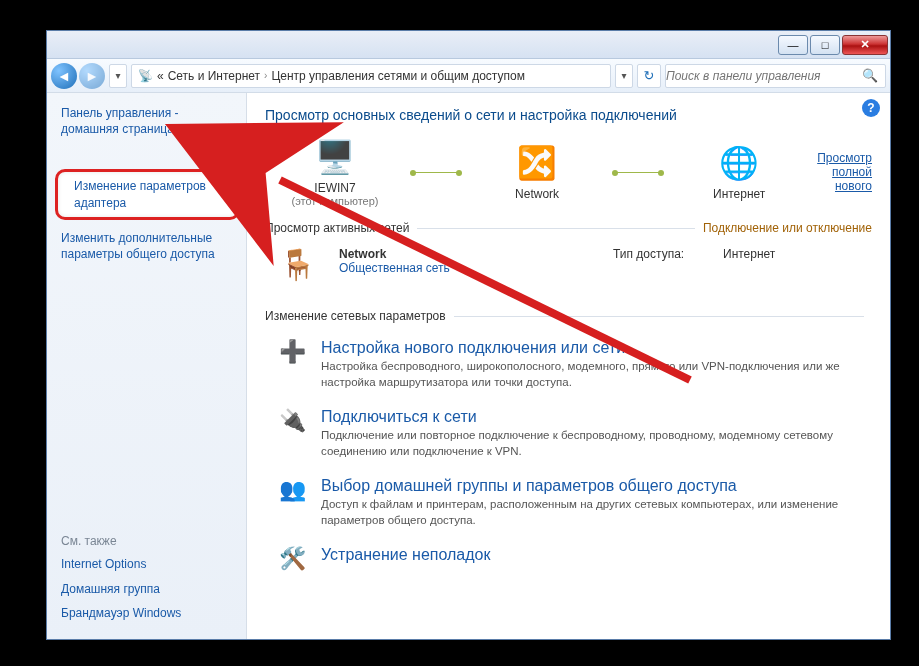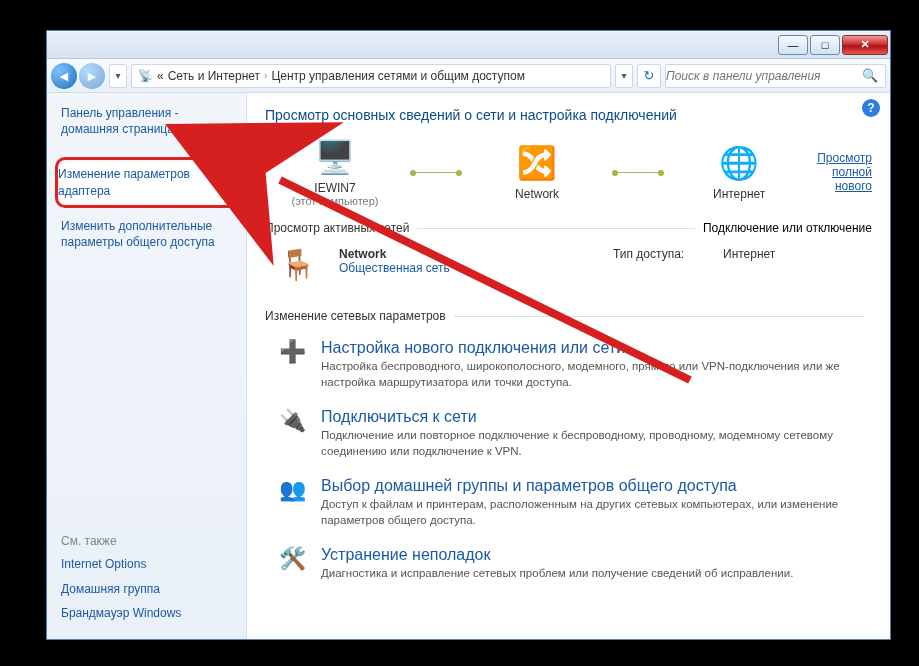--- a/index.html
+++ b/index.html
@@ -22,21 +22,21 @@
 .refresh { width:24px; height:24px; border:1px solid #cdd8e6; background:#fff; display:flex; align-items:center; justify-content:center; border-radius:2px; color:#1f6fb8; font-size:13px; }
 .search { flex:1; height:24px; border:1px solid #cdd8e6; background:#fff; display:flex; align-items:center; padding:0 0; border-radius:2px; position:relative; min-width:220px; }
 .search input { border:none; outline:none; width:100%; font-size:12px; color:#999; font-style:italic; }
 .search .mag { color:#3b6fa8; position:absolute; right:6px; font-size:13px; }
 
 
 .body { display:flex; height: calc(100% - 62px); }
 .sidebar { width:200px; background: linear-gradient(#f2f6fb,#eaf0f8); border-right:1px solid #d6dee8; padding:12px 12px 10px 14px; font-size:12px; display:flex; flex-direction:column; }
 .sidebar a { color:#1a5aa8; text-decoration:none; display:block; line-height:1.35; cursor:pointer; }
 .side-link { margin-bottom:12px; }
-.side-highlight { border:3px solid #d22; border-radius:10px; padding:6px 0; margin: 8px -6px 10px -6px; background:#fff; box-shadow: inset 0 0 4px rgba(0,0,0,.1); }
+.side-highlight { border:3px solid #d22; border-radius:10px; padding:6px 16px; margin: 20px -6px 10px -6px; background:#fff; box-shadow: inset 0 0 4px rgba(0,0,0,.1); }
 .side-bottom { margin-top:auto; font-size:12px; }
 .side-bottom h4 { color:#7a8694; font-weight:normal; margin-bottom:8px; font-size:12px; }
 .side-bottom a { margin-bottom:8px; }
 
 .main { flex:1; padding:14px 18px 10px 18px; overflow:auto; position:relative; font-size:12px; color:#333; }
 .help-icon { position:absolute; right:10px; top:6px; width:18px; height:18px; border-radius:50%; background:#2a7de1; color:#fff; display:flex; align-items:center; justify-content:center; font-weight:bold; font-size:12px; }
 h1.main-title { font-size:14px; font-weight:normal; color:#0a4b8c; margin-bottom:14px; }
 
 .map-row { display:flex; align-items:center; gap:8px; margin-bottom:4px; }
 .map-cell { flex:0 0 140px; text-align:center; }
@@ -45,21 +45,21 @@
 .map-icon { width:46px; height:40px; margin:0 auto 4px; display:flex; align-items:center; justify-content:center; font-size:32px; }
 .map-label { font-size:12px; color:#333; }
 .map-sublabel { font-size:11px; color:#777; }
 .map-line { flex:1; border-top:1px solid #9fb84a; position:relative; height:0; }
 .map-line::before,.map-line::after { content:""; position:absolute; top:-3px; width:6px; height:6px; background:#9fb84a; border-radius:50%; }
 .map-line::before{left:-3px;} .map-line::after{right:-3px;}
 
 .section { margin-top:14px; }
 .section-header { display:flex; align-items:center; font-size:12px; color:#333; margin-bottom:8px; }
 .section-header .hline { flex:1; border-top:1px solid #d9e0e9; margin:0 8px; }
-.section-header a { color:#000000; text-decoration:none; }
+.section-header a { color:#a16207; text-decoration:none; }
 
 .active-net { display:flex; gap:14px; padding:4px 0 8px 14px; }
 .active-net .icon { width:46px; height:40px; font-size:30px; }
 .active-net-left { flex:0 0 260px; }
 .active-net-left .nn { font-weight:bold; }
 .active-net-left a { color:#1a5aa8; }
 .active-net-right { flex:1; }
 .kv { display:flex; font-size:12px; margin-bottom:4px; }
 .kv .k { width:110px; color:#333; }
 .kv .v a { color:#1a5aa8; text-decoration:none; display:inline-flex; align-items:center; gap:4px; }
@@ -190,21 +190,20 @@
           <div class="ticon">👥</div>
           <div class="tbody">
             <a>Выбор домашней группы и параметров общего доступа</a>
             <p>Доступ к файлам и принтерам, расположенным на других сетевых компьютерах, или изменение параметров общего доступа.</p>
           </div>
         </div>
         <div class="task">
           <div class="ticon">🛠️</div>
           <div class="tbody">
             <a>Устранение неполадок</a>
-            <p>Диагностика и исправление сетевых проблем или получение сведений об исправлении.</p>
           </div>
         </div>
       </div>
     </div>
   </div>
 </div>
 
 <svg class="arrow-svg" width="919" height="666">
   <defs>
     <marker id="ah" markerWidth="20" markerHeight="20" refX="4" refY="10" orient="auto">

